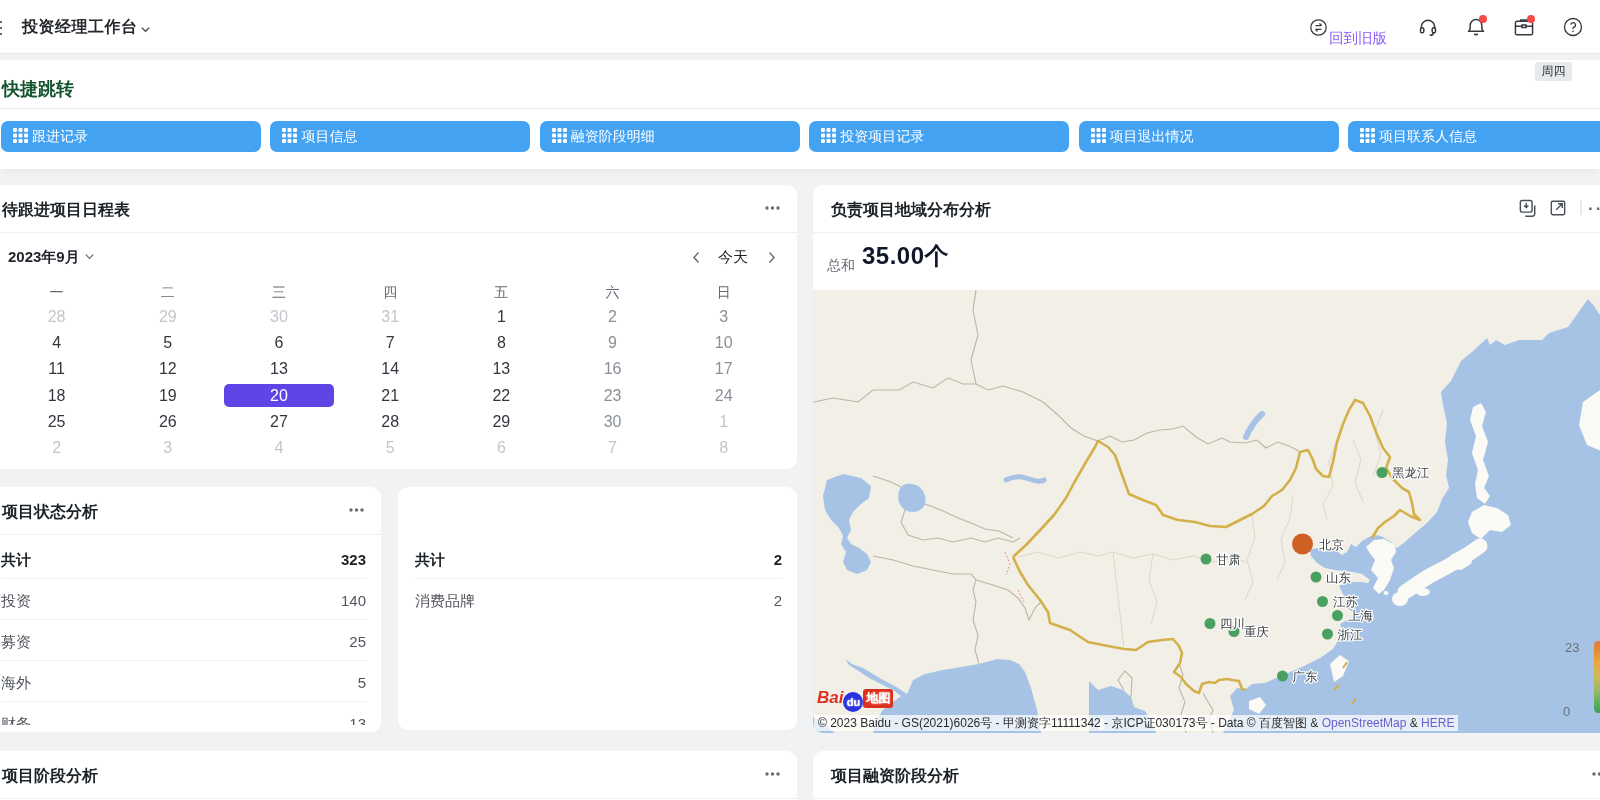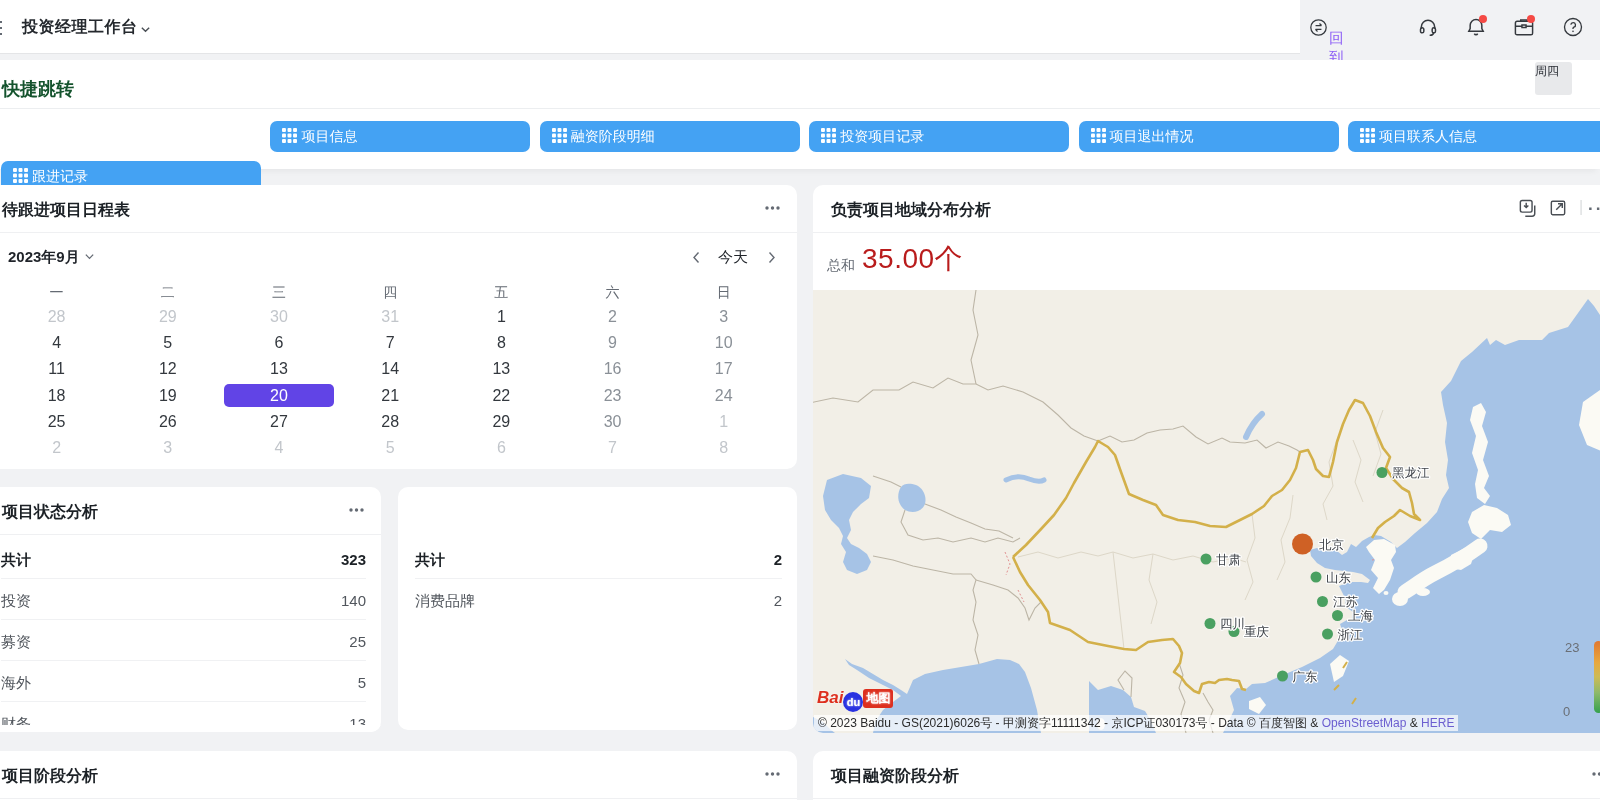--- a/index.html
+++ b/index.html
@@ -1,30 +1,30 @@
 <!DOCTYPE html>
 <html lang="zh"><head>
 <meta charset="utf-8">
 <style>
 *{margin:0;padding:0;box-sizing:border-box}
 html,body{width:1600px;height:800px;overflow:hidden}
 body{position:relative;font-family:"Liberation Sans",sans-serif;background:#f1f2f4;color:#1c2126}
 
-.hdr{position:absolute;left:0;top:0;width:1300px;height:54px;background:#fff;border-bottom:1px solid #e4e5e7}
+.hdr{position:absolute;left:0;top:0;width:1600px;height:54px;background:#fff;border-bottom:1px solid #e4e5e7}
 .hdr .title{position:absolute;left:22px;top:17px;font-size:16px;font-weight:600;color:#25292e;letter-spacing:.5px}
 .hdr svg{position:absolute}
 .reback{position:absolute;left:1329px;top:29px;font-size:14.5px;color:#8b5cf6}
 .rdot{position:absolute;width:8px;height:8px;border-radius:50%;background:#f54a45}
 
 .qsec{position:absolute;left:0;top:60px;width:1600px;height:109px;background:#fff;box-shadow:0 6px 6px -4px rgba(31,35,41,.06)}
 .qsec h2{position:absolute;left:2px;top:17px;font-size:18px;font-weight:700;color:#14532d}
 .qsec .hd{position:absolute;left:0;top:48px;width:1600px;border-top:1px solid #eceef0}
 .qbtn{position:absolute;top:60.5px;height:31px;width:260px;background:#44a2f3;border-radius:7px;color:#fff;font-size:14px;line-height:31px;white-space:nowrap}
 .qbtn svg{vertical-align:-2px;margin-left:12px;margin-right:4px}
-.tag{position:absolute;left:1535px;top:62px;width:37px;height:33px;background:#e8e9eb;border-radius:3px;font-size:12px;line-height:19px;text-align:left;color:#2b2f36}
+.tag{position:absolute;left:1535px;top:62px;width:37px;height:19px;background:#e8e9eb;border-radius:3px;font-size:12px;line-height:19px;text-align:center;color:#2b2f36}
 
 .card{position:absolute;background:#fff;border-radius:10px}
 .chead{position:absolute;left:0;top:0;right:0;height:48px;border-bottom:1px solid #eff0f2}
 .chead .t{position:absolute;left:18px;top:15px;font-size:16px;font-weight:700;color:#1c2126}
 .dots{position:absolute;top:12px;color:#646a73;font-size:17px;letter-spacing:2px;font-weight:700}
 .dsvg{position:absolute;top:21px;right:17px}
 
 #cal{left:-16px;top:185px;width:813px;height:284px}
 #cal .mbar{position:absolute;left:24px;top:63px;font-size:15px;color:#1f2329;font-weight:700}
 #cal .nav{position:absolute;top:63px;font-size:15px;color:#1f2329}
@@ -44,21 +44,21 @@
 .lrow{position:absolute;left:17px;right:15px;height:41px;border-bottom:1px solid #f0f1f3;font-size:15px;color:#51565d}
 .lrow .lab{position:absolute;left:0;top:13px}
 .lrow .val{position:absolute;right:0;top:13px}
 .lrow.b{font-weight:700;color:#1c2126}
 
 #stage{left:-16px;top:751px;width:813px;height:70px}
 #fin{left:813px;top:751px;width:810px;height:70px}
 
 #mapc{left:813px;top:185px;width:810px;height:548px;overflow:hidden}
 #mapc .sum{position:absolute;left:14px;top:72px;font-size:14px;color:#646a73}
-#mapc .big{position:absolute;left:49px;top:55px;font-size:28px;font-weight:400;color:#b91c1c;letter-spacing:.5px}
+#mapc .big{position:absolute;left:49px;top:55px;font-size:24px;font-weight:700;color:#0f172a;letter-spacing:.5px}
 #mapwrap{position:absolute;left:0;top:105px;width:810px;height:443px}
 </style>
 </head>
 <body>
 
 <div class="hdr">
   <svg style="left:-21px;top:20px" width="24" height="16" viewBox="0 0 24 16">
       <g stroke="#646a73" stroke-width="2">
         <path d="M1 2h22M1 8h22M1 14h22" fill="none"></path>
       </g>
@@ -92,21 +92,21 @@
   <svg style="left:1563px;top:17px" width="20" height="20" viewBox="0 0 24 24">
       <circle cx="12" cy="12" r="10.2" fill="none" stroke="#35393e" stroke-width="1.6"></circle>
       <path d="M9.4 9.2a2.8 2.8 0 1 1 3.7 3c-.7.3-1.1.7-1.1 1.5v.6" fill="none" stroke="#35393e" stroke-width="1.6"></path>
       <circle cx="12" cy="17.2" r="1" fill="#35393e"></circle>
     </svg>
 </div>
 
 <div class="qsec">
   <h2>快捷跳转</h2>
   <div class="hd"></div>
-<div class="qbtn" style="left: 1px; margin-top: 40px;"><svg width="15" height="15" viewBox="0 0 16 16">
+<div class="qbtn" style="left: 1px;"><svg width="15" height="15" viewBox="0 0 16 16">
         <g fill="#fff">
           <rect x="0" y="0" width="4.2" height="4.2" rx="1"></rect>
           <rect x="5.9" y="0" width="4.2" height="4.2" rx="1"></rect>
           <rect x="11.8" y="0" width="4.2" height="4.2" rx="1"></rect>
           <rect x="0" y="5.9" width="4.2" height="4.2" rx="1"></rect>
           <rect x="5.9" y="5.9" width="4.2" height="4.2" rx="1"></rect>
           <rect x="11.8" y="5.9" width="4.2" height="4.2" rx="1"></rect>
           <rect x="0" y="11.8" width="4.2" height="4.2" rx="1"></rect>
           <rect x="5.9" y="11.8" width="4.2" height="4.2" rx="1"></rect>
           <rect x="11.8" y="11.8" width="4.2" height="4.2" rx="1"></rect>

